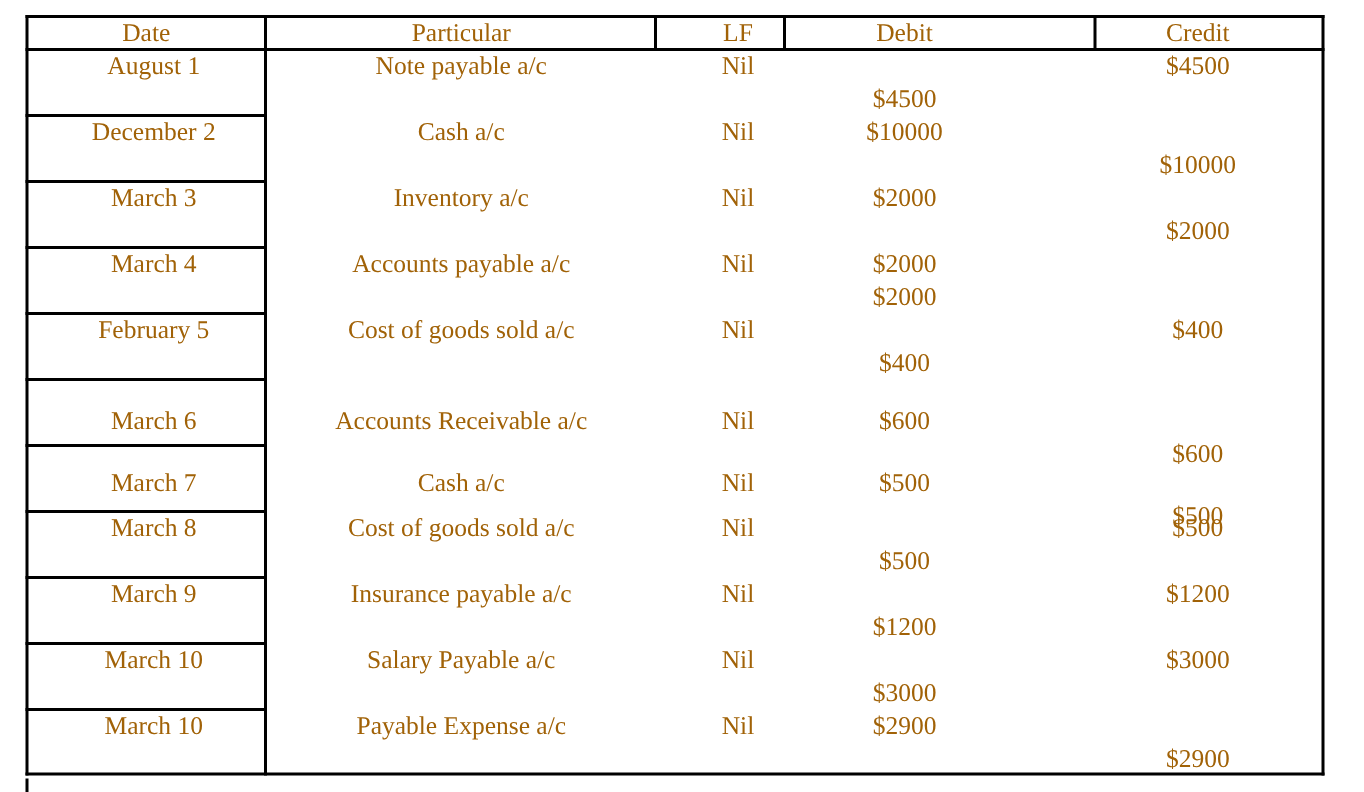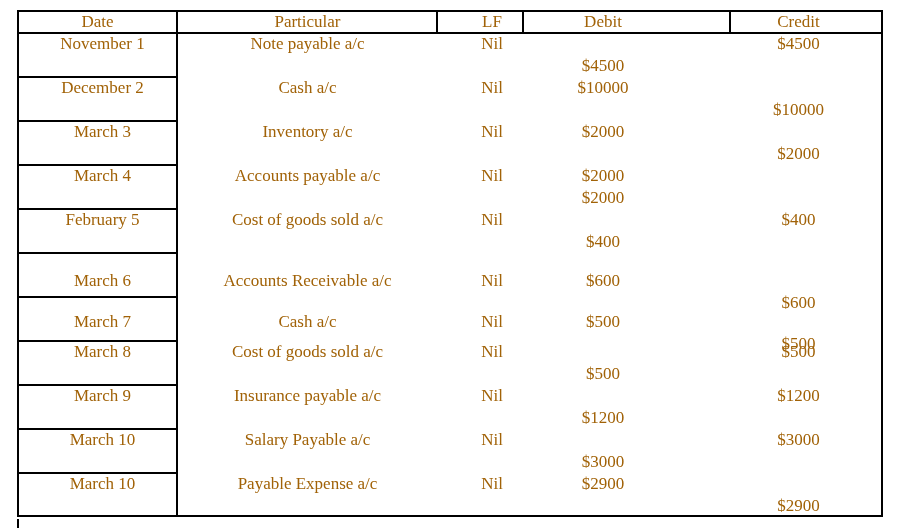--- a/index.html
+++ b/index.html
@@ -118,21 +118,21 @@
 
     <div class="hdr-row">
       <div class="hcell c-date-h">Date</div>
       <div class="hcell c-part">Particular</div>
       <div class="hcell c-lf">LF</div>
       <div class="hcell col-debit">Debit</div>
       <div class="hcell col-credit">Credit</div>
     </div>
 
     <div class="j-row" style="top:23px">
-      <div class="cell l1 c-date">November 1</div>
+      <div class="cell l1 c-date">August 1</div>
       <div class="cell l1 c-part">Note payable a/c</div>
       <div class="cell l1 c-lf">Nil</div>
       <div class="cell l1 col-credit">$4500</div>
       <div class="cell l2 col-debit">$4500</div>
     </div>
 
     <div class="j-row" style="top:67px">
       <div class="cell l1 c-date">December 2</div>
       <div class="cell l1 c-part">Cash a/c</div>
       <div class="cell l1 c-lf">Nil</div>

